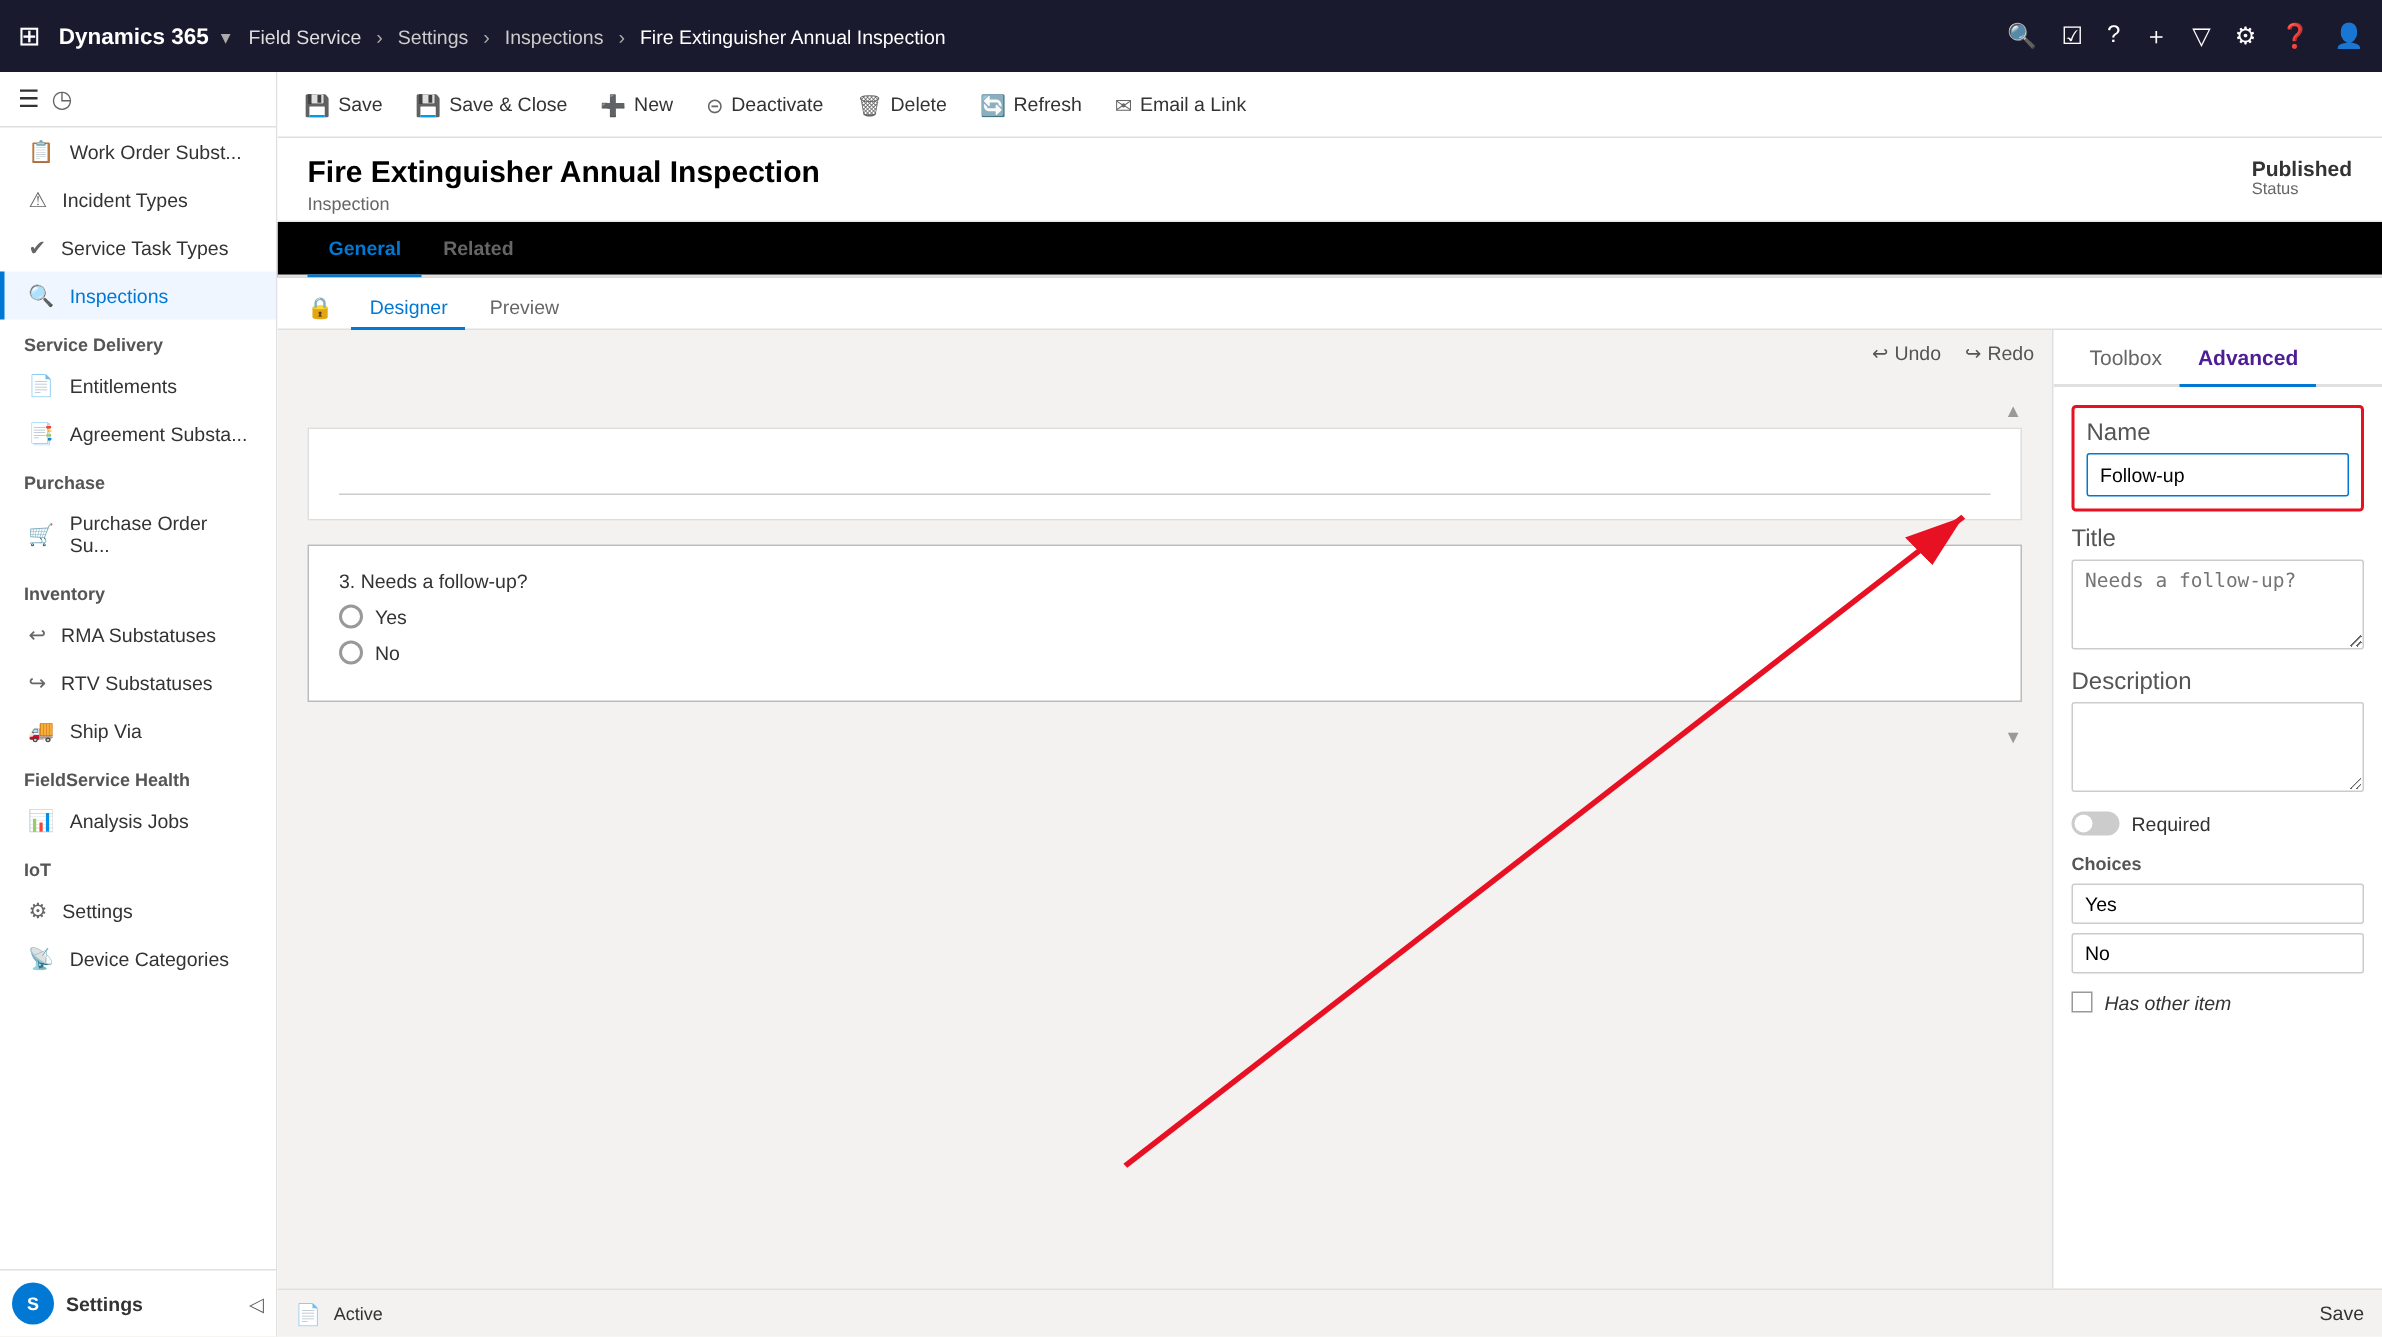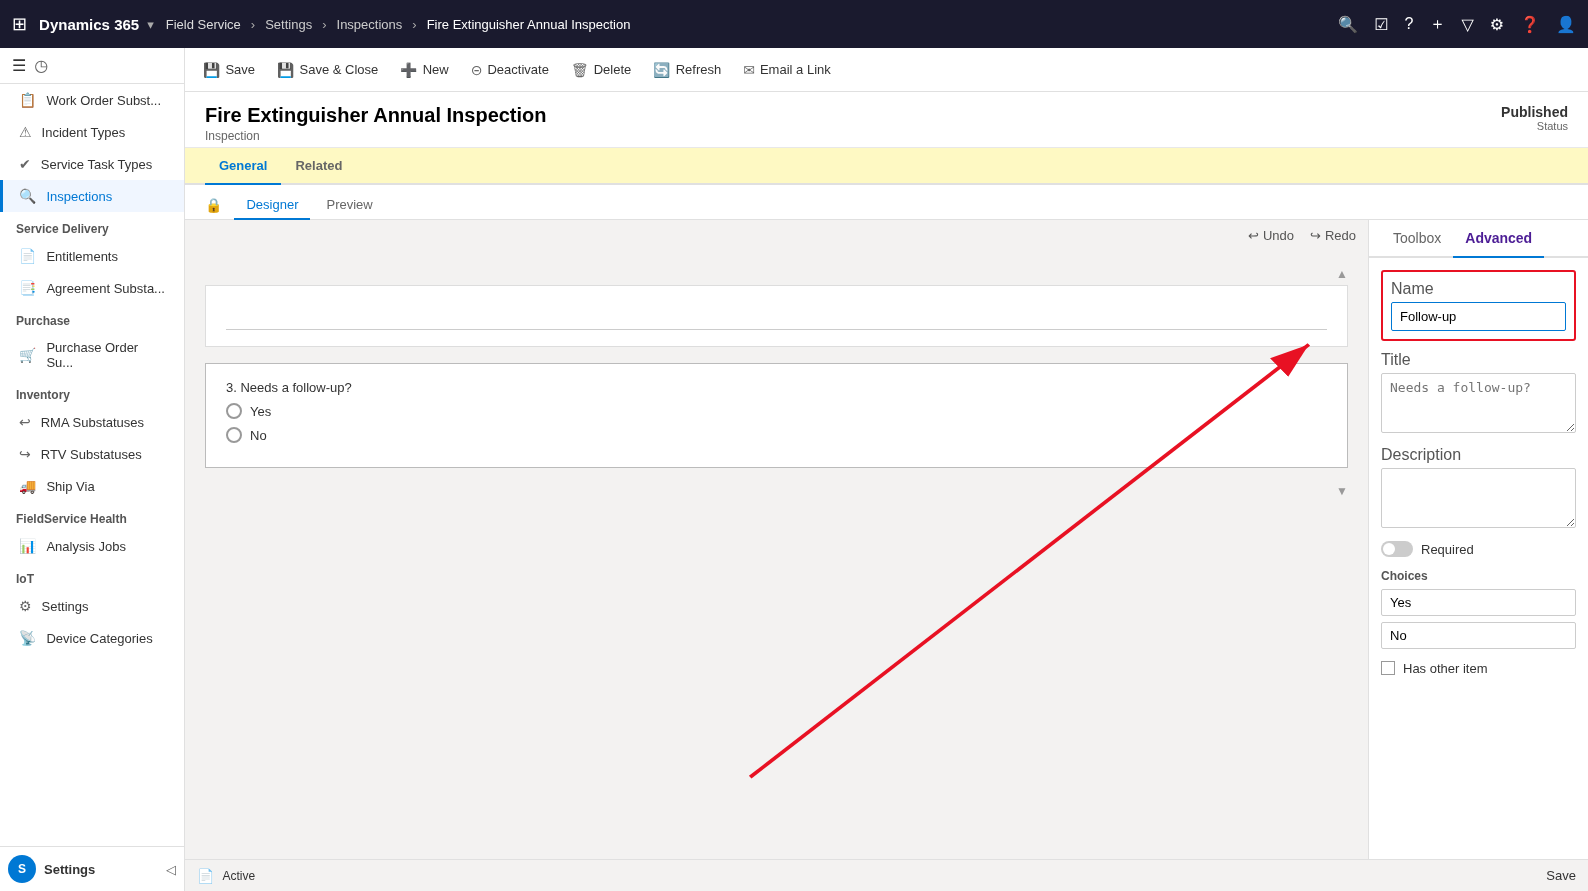--- a/index.html
+++ b/index.html
@@ -79,30 +79,30 @@
     
     .record-header {
       padding: 12px 20px 4px 20px;
       display: flex;
       justify-content: space-between;
       align-items: flex-start;
       border-bottom: 1px solid #e8e8e8;
     }
     .record-title { font-size: 20px; font-weight: 600; color: #000; }
     .record-type { font-size: 12px; color: #666; margin-top: 2px; }
-    .record-status { text-align: right; }
+    .record-status { text-align: left; }
     .record-status .status-value { font-size: 14px; font-weight: 600; color: #333; }
     .record-status .status-label { font-size: 11px; color: #666; }
 
     
     .tabs-bar {
       display: flex;
       padding: 0 20px;
       border-bottom: 2px solid #e0e0e0;
-      background: #fef9c3;
+      background: #000000;
     }
     .tab {
       padding: 10px 14px;
       cursor: pointer;
       font-size: 13px;
       color: #666;
       border-bottom: 2px solid transparent;
       margin-bottom: -2px;
       font-weight: bold;
     }
@@ -262,21 +262,21 @@
     .choice-input {
       width: 100%;
       border: 1px solid #ccc;
       padding: 5px 8px;
       font-size: 13px;
       border-radius: 2px;
       margin-bottom: 6px;
       background: white;
       outline: none;
     }
-    .has-other-row { display: flex; align-items: flex-start; gap: 8px; margin-top: 6px; }
+    .has-other-row { display: flex; align-items: flex-start; gap: 8px; margin-top: 6px; font-style: italic; }
     .checkbox-box {
       width: 14px; height: 14px;
       border: 1px solid #999;
       background: white;
       display: flex; align-items: center; justify-content: center;
     }
 
     
     .status-bar {
       height: 32px;

